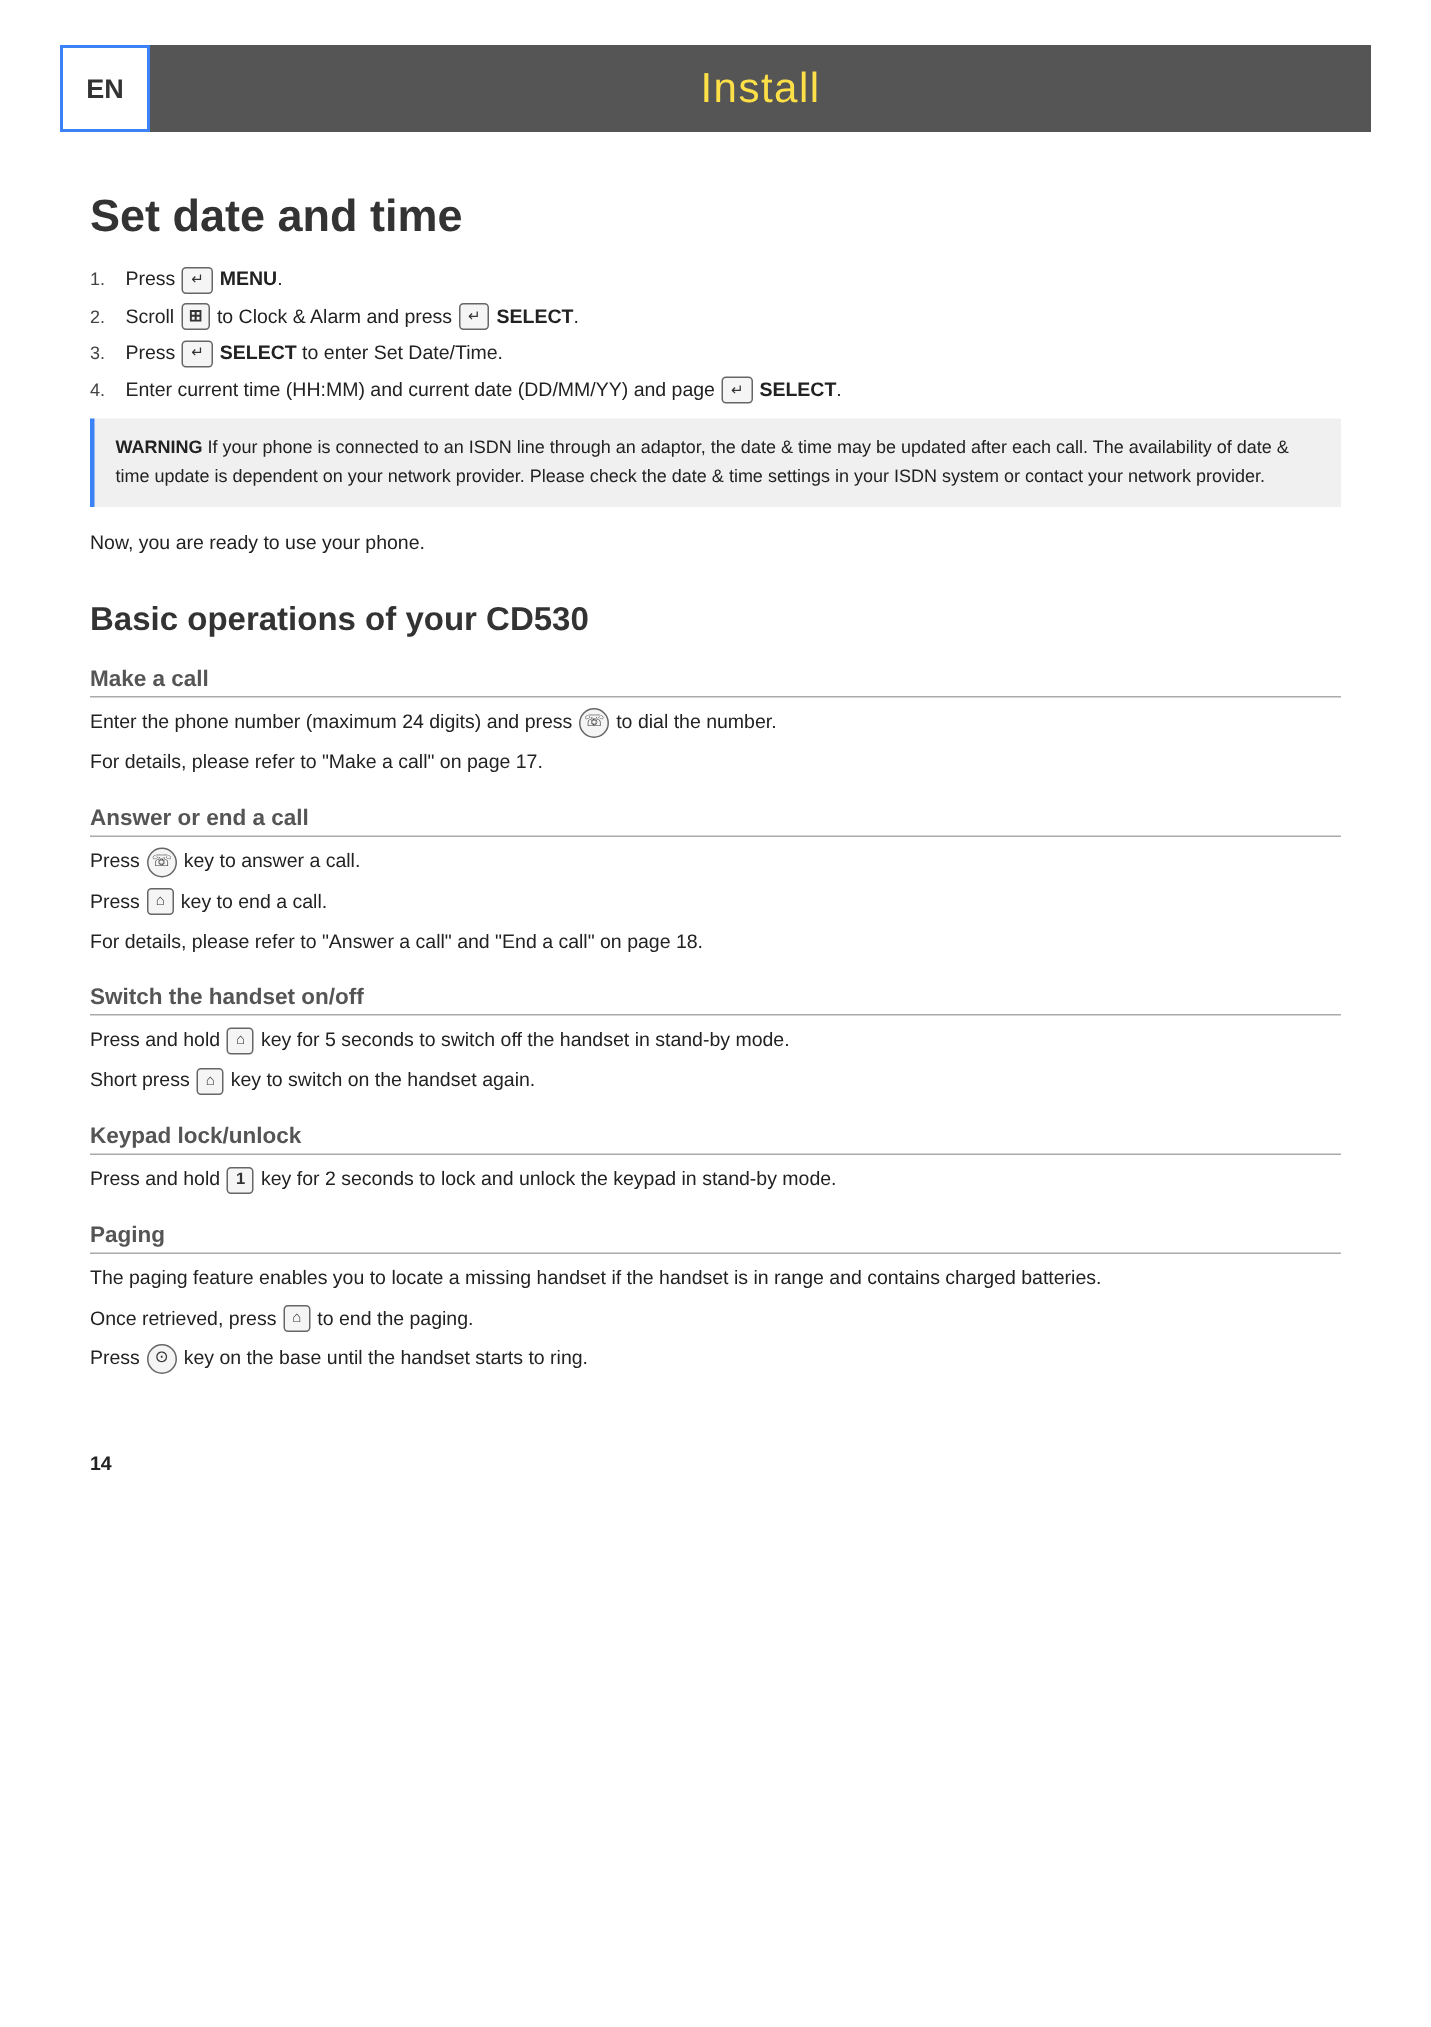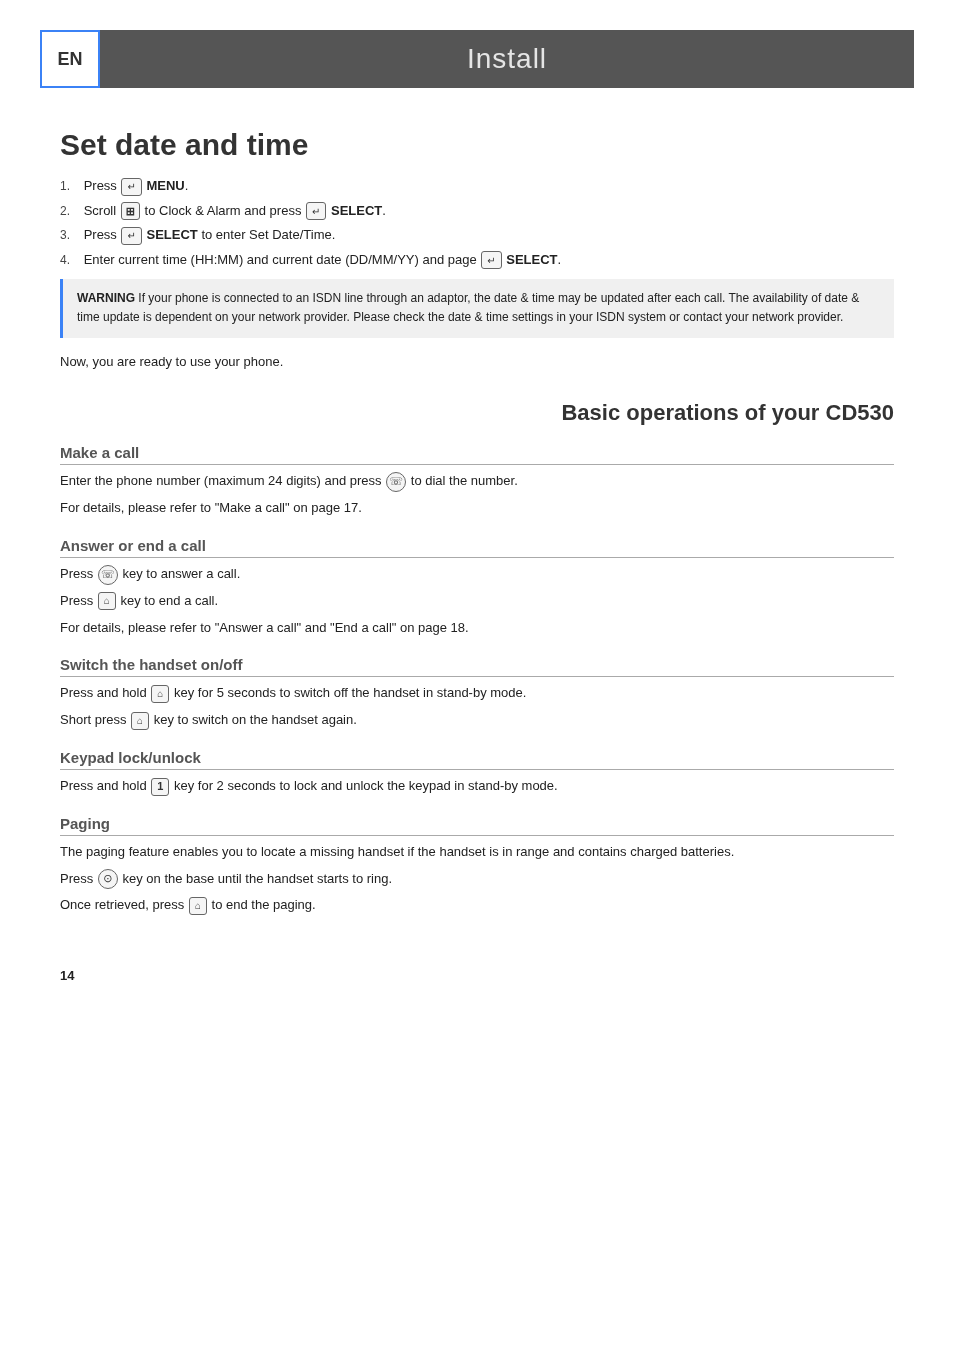--- a/index.html
+++ b/index.html
@@ -30,21 +30,21 @@
       display: flex;
       align-items: center;
       justify-content: center;
       border: 2px solid #3b82f6;
     }
     .header-title {
       flex: 1;
       text-align: center;
       font-size: 28px;
       font-weight: normal;
-      color: #e5e5e5;
+      color: #fde047;
       letter-spacing: 1px;
     }
 
     .content {
       padding: 20px 60px 40px 60px;
     }
 
     h1.section-title {
       font-size: 30px;
       font-weight: bold;
@@ -52,21 +52,20 @@
       margin-top: 20px;
       margin-bottom: 14px;
     }
 
     h2.section-title {
       font-size: 22px;
       font-weight: bold;
       color: #333;
       margin-top: 28px;
       margin-bottom: 10px;
-      text-align: right;
     }
 
     h3.sub-title {
       font-size: 15px;
       font-weight: bold;
       color: #555;
       margin-top: 18px;
       margin-bottom: 6px;
       border-bottom: 1px solid #aaa;
       padding-bottom: 3px;
@@ -252,25 +251,25 @@
   <h3 class="sub-title">Keypad lock/unlock</h3>
   <p class="body-text">
     <span>Press and hold </span>
     <span class="btn-icon">1</span>
     <span> key for 2 seconds to lock and unlock the keypad in stand-by mode.</span>
   </p>
 
   <h3 class="sub-title">Paging</h3>
   <p class="body-text">The paging feature enables you to locate a missing handset if the handset is in range and contains charged batteries.</p>
   <p class="body-text">
+    <span>Once retrieved, press </span>
+    <span class="btn-icon-nav">⌂</span>
+    <span> to end the paging.</span>
+  </p>
+  <p class="body-text">
     <span>Press </span>
     <span class="btn-icon-round">⊙</span>
     <span> key on the base until the handset starts to ring.</span>
   </p>
-  <p class="body-text">
-    <span>Once retrieved, press </span>
-    <span class="btn-icon-nav">⌂</span>
-    <span> to end the paging.</span>
-  </p>
 
   <p class="page-number">14</p>
 
 </div>
 
 </body></html>

